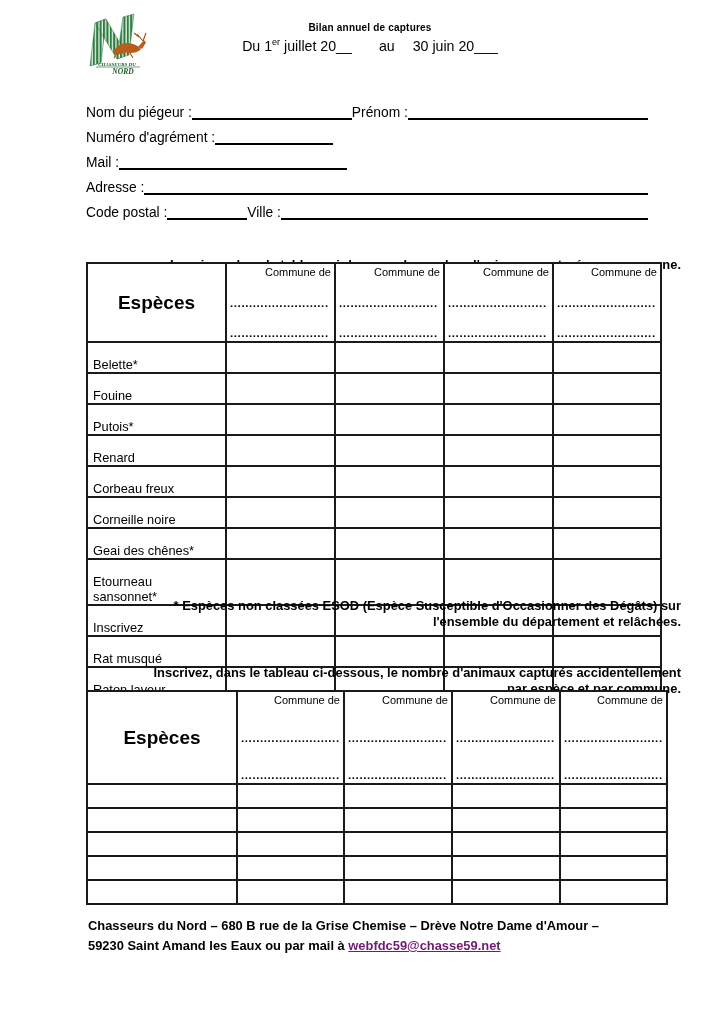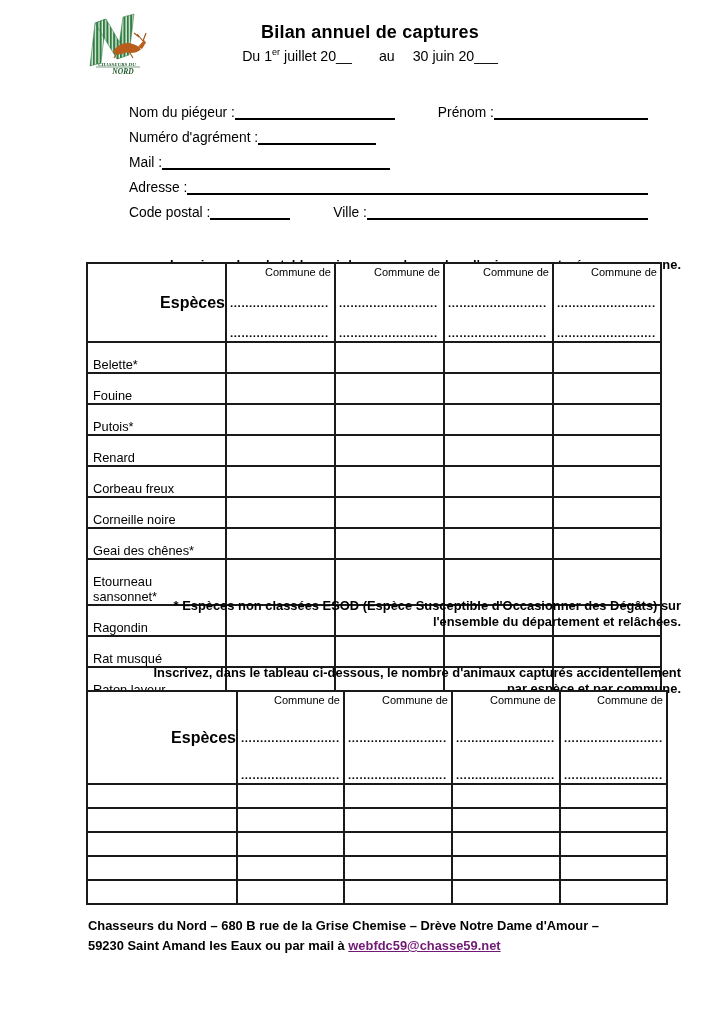--- a/index.html
+++ b/index.html
@@ -3,44 +3,44 @@
 <meta charset="utf-8">
 <style>
   html,body{margin:0;padding:0;background:#ffffff;}
   .page{
     position:relative; width:724px; height:1024px; background:#ffffff;
     font-family:"Liberation Sans", sans-serif; color:#000; overflow:hidden;
   }
   
   .logo{position:absolute; top:13px; left:86px; width:66px; height:62px;}
   .titles{position:absolute; top:22px; left:70px; width:600px; text-align:center;}
-  .title{font-weight:bold; font-size:18px; letter-spacing:.2px;}
+  .title{font-weight:bold; font-size:10px; letter-spacing:.2px;}
   .subtitle{font-size:14.2px; margin-top:4px;}
   .subtitle sup{font-size:9px;}
   .gap-a{display:inline-block; width:27px;}
   .gap-b{display:inline-block; width:18px;}
   
   .fields{position:absolute; top:102px; left:86px; width:562px; font-size:13.8px;}
   .frow{display:flex; align-items:flex-end; height:19px; margin-bottom:6px;}
-  .flabel{white-space:nowrap; line-height:17px;margin-left:43px;}
+  .flabel{white-space:nowrap; line-height:17px;}
   .uline{border-bottom:2px solid #000; height:2px; margin-bottom:1px;}
   .fill{flex:1;}
   .w160{width:160px;} .w118{width:118px;} .w228{width:228px;} .w80{width:80px;}
   
   .instruction{position:absolute; left:86px; width:595px; font-weight:bold;
     font-size:12.9px; line-height:16.5px; white-space:pre-line;text-align:right;}
   #instr1{top:244px;}
   #footnote{top:585px;}
   #instr2{top:652px;}
   
   table{border-collapse:collapse; table-layout:fixed; position:absolute; background:#fff;}
   td,th{border:2px solid #1a1a1a; padding:0; overflow:hidden;}
   #table1{top:262px; left:86px; width:574px;}
   #table2{top:690px; left:86px; width:580px;}
-  .species-head{font-weight:bold; font-size:16px; text-align:right; vertical-align:middle;}
+  .species-head{font-weight:bold; font-size:19px; text-align:center; vertical-align:middle;}
   th.commune-head{vertical-align:top;}
   .ch-inner{display:flex; flex-direction:column; justify-content:space-between;
     padding:2px 3px 3px 3px;}
   #table1 .ch-inner{height:72px;}
   #table2 .ch-inner{height:86px;}
   .ch-label{font-weight:normal; font-size:11px; text-align:right; white-space:nowrap;}
   .dots{font-weight:bold; font-size:11.5px; letter-spacing:.6px; white-space:nowrap;
     overflow:hidden; text-align:left; line-height:10px;}
   .species-cell{font-size:12.8px; padding:14px 3px 0 5px; white-space:pre-line;
     line-height:15px; vertical-align:middle;}
@@ -214,21 +214,21 @@
         </tr>
         <tr>
           <td class="species-cell">Etourneau
 sansonnet*</td>
           <td></td>
           <td></td>
           <td></td>
           <td></td>
         </tr>
         <tr>
-          <td class="species-cell">Ragondin</td>
+          <td class="species-cell">Inscrivez</td>
           <td></td>
           <td></td>
           <td></td>
           <td></td>
         </tr>
         <tr>
           <td class="species-cell">Rat musqué</td>
           <td></td>
           <td></td>
           <td></td>

